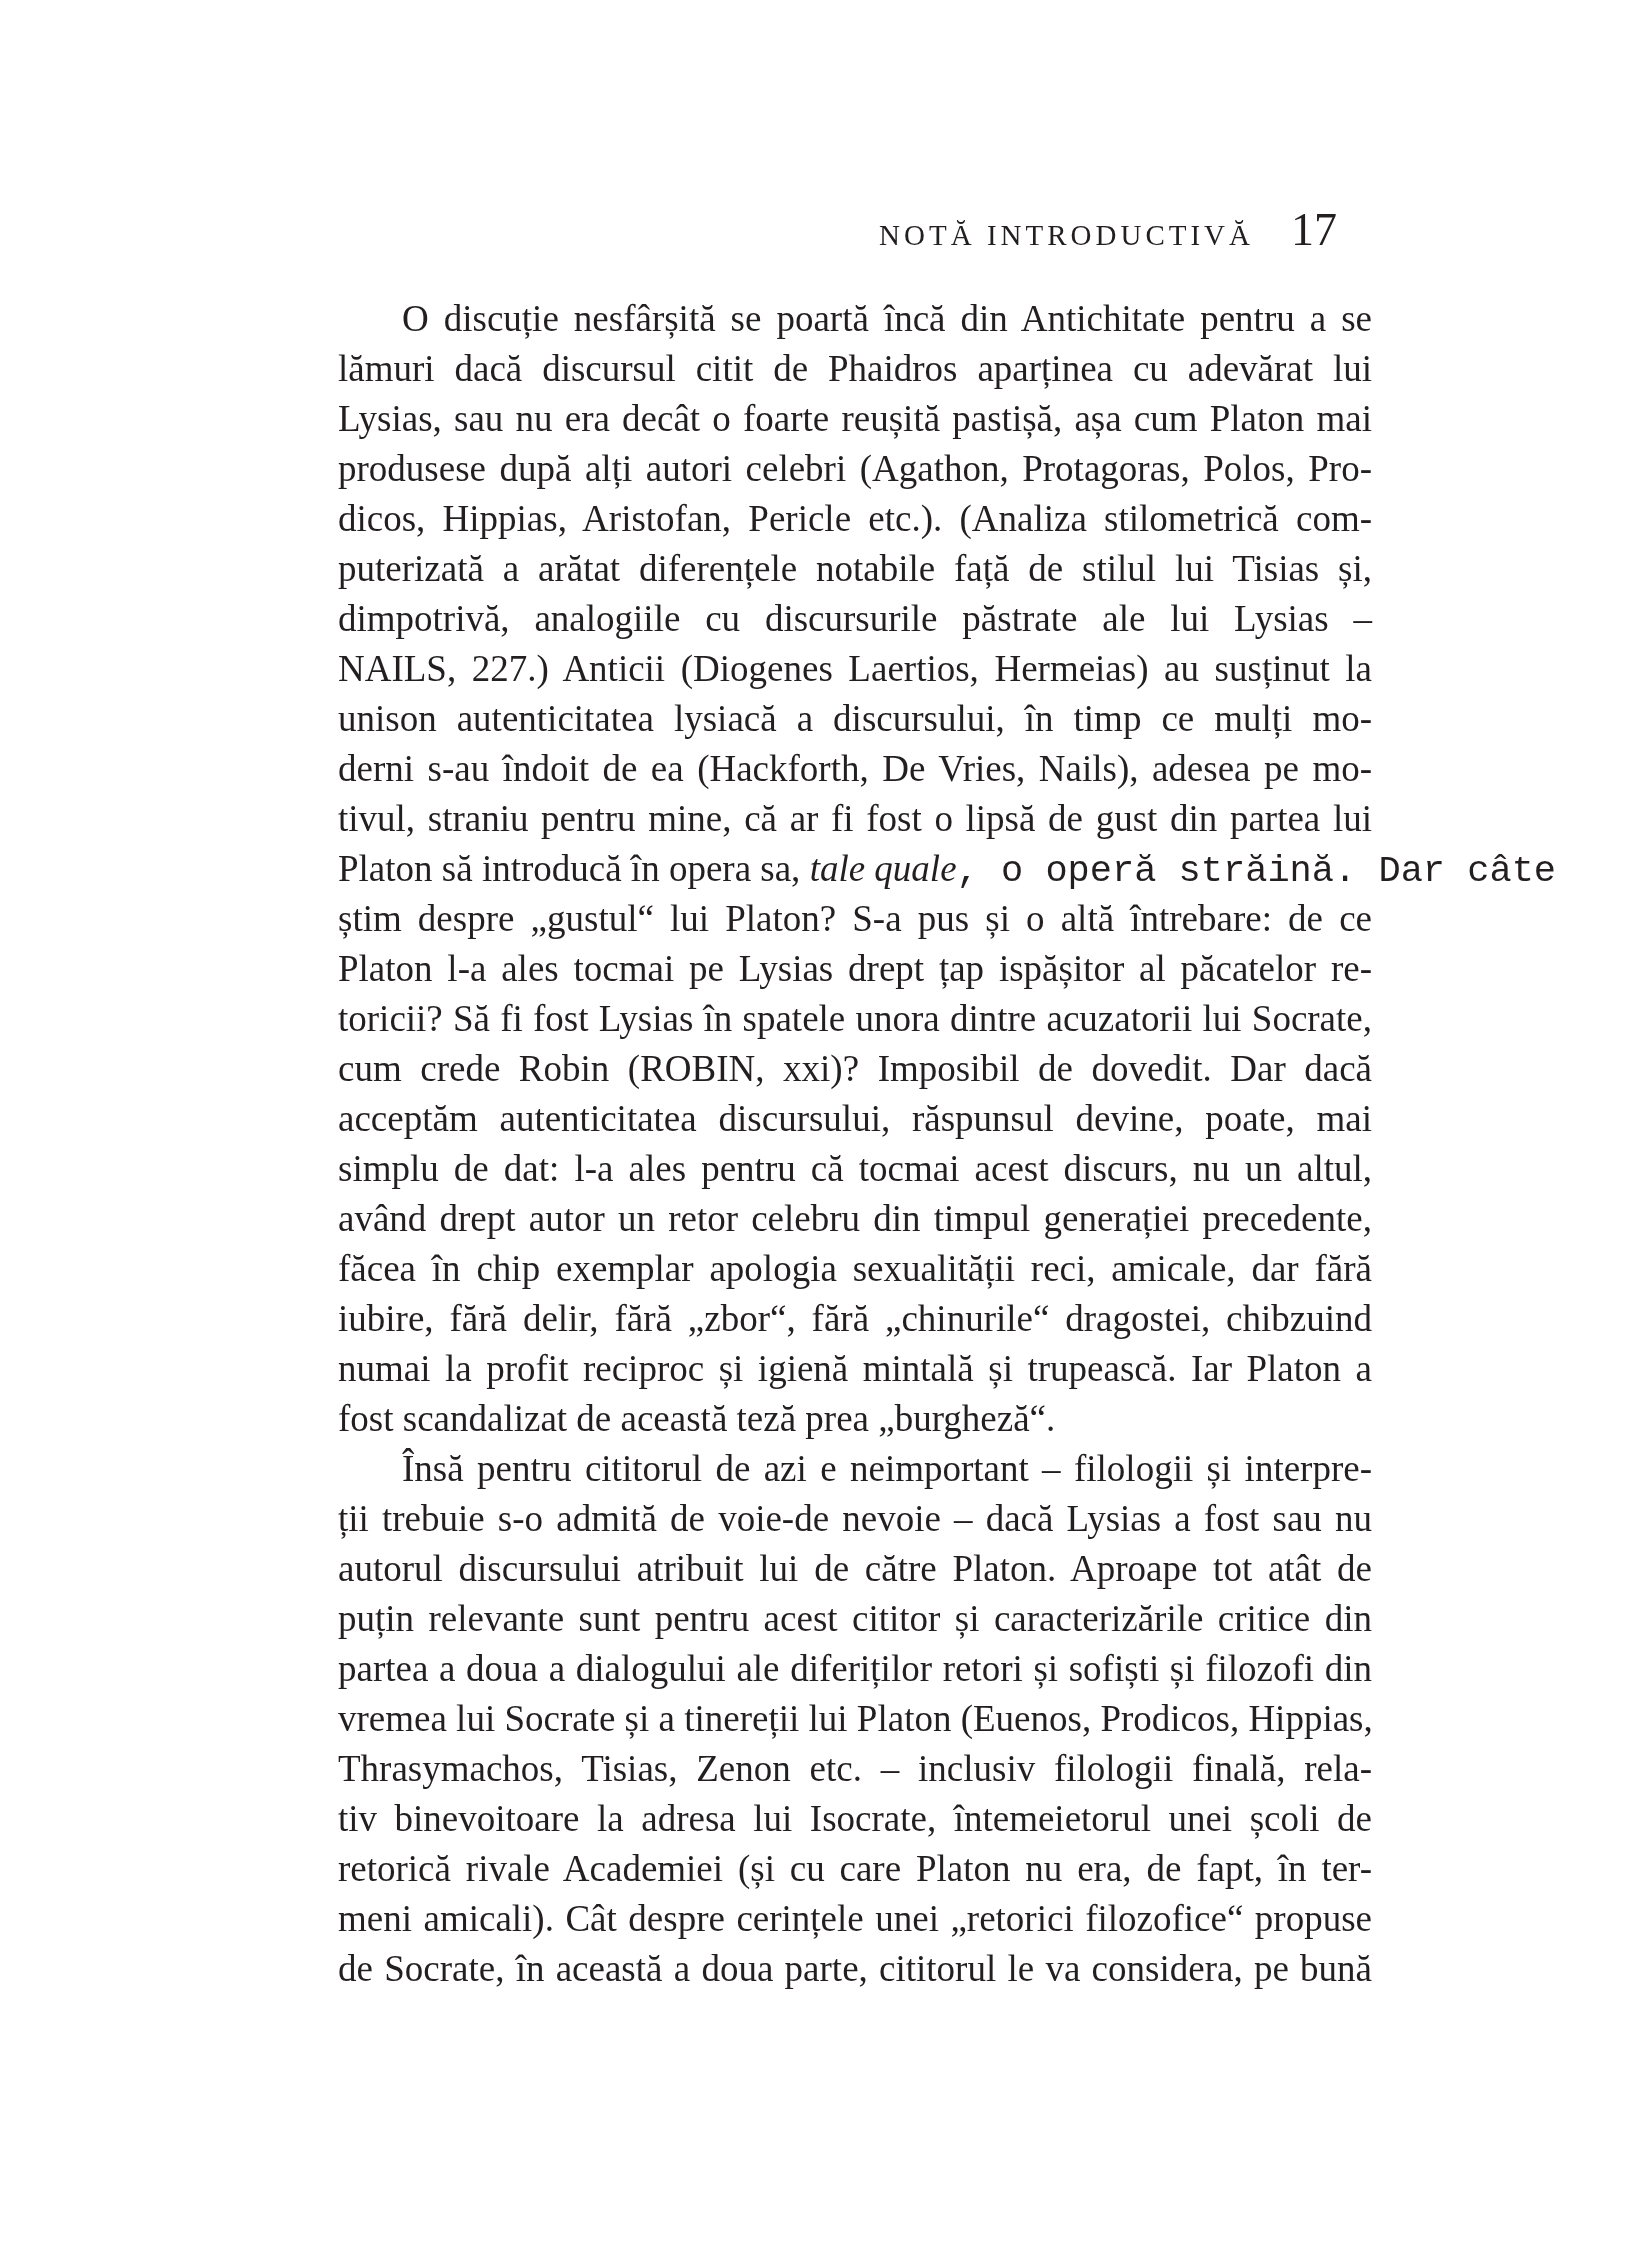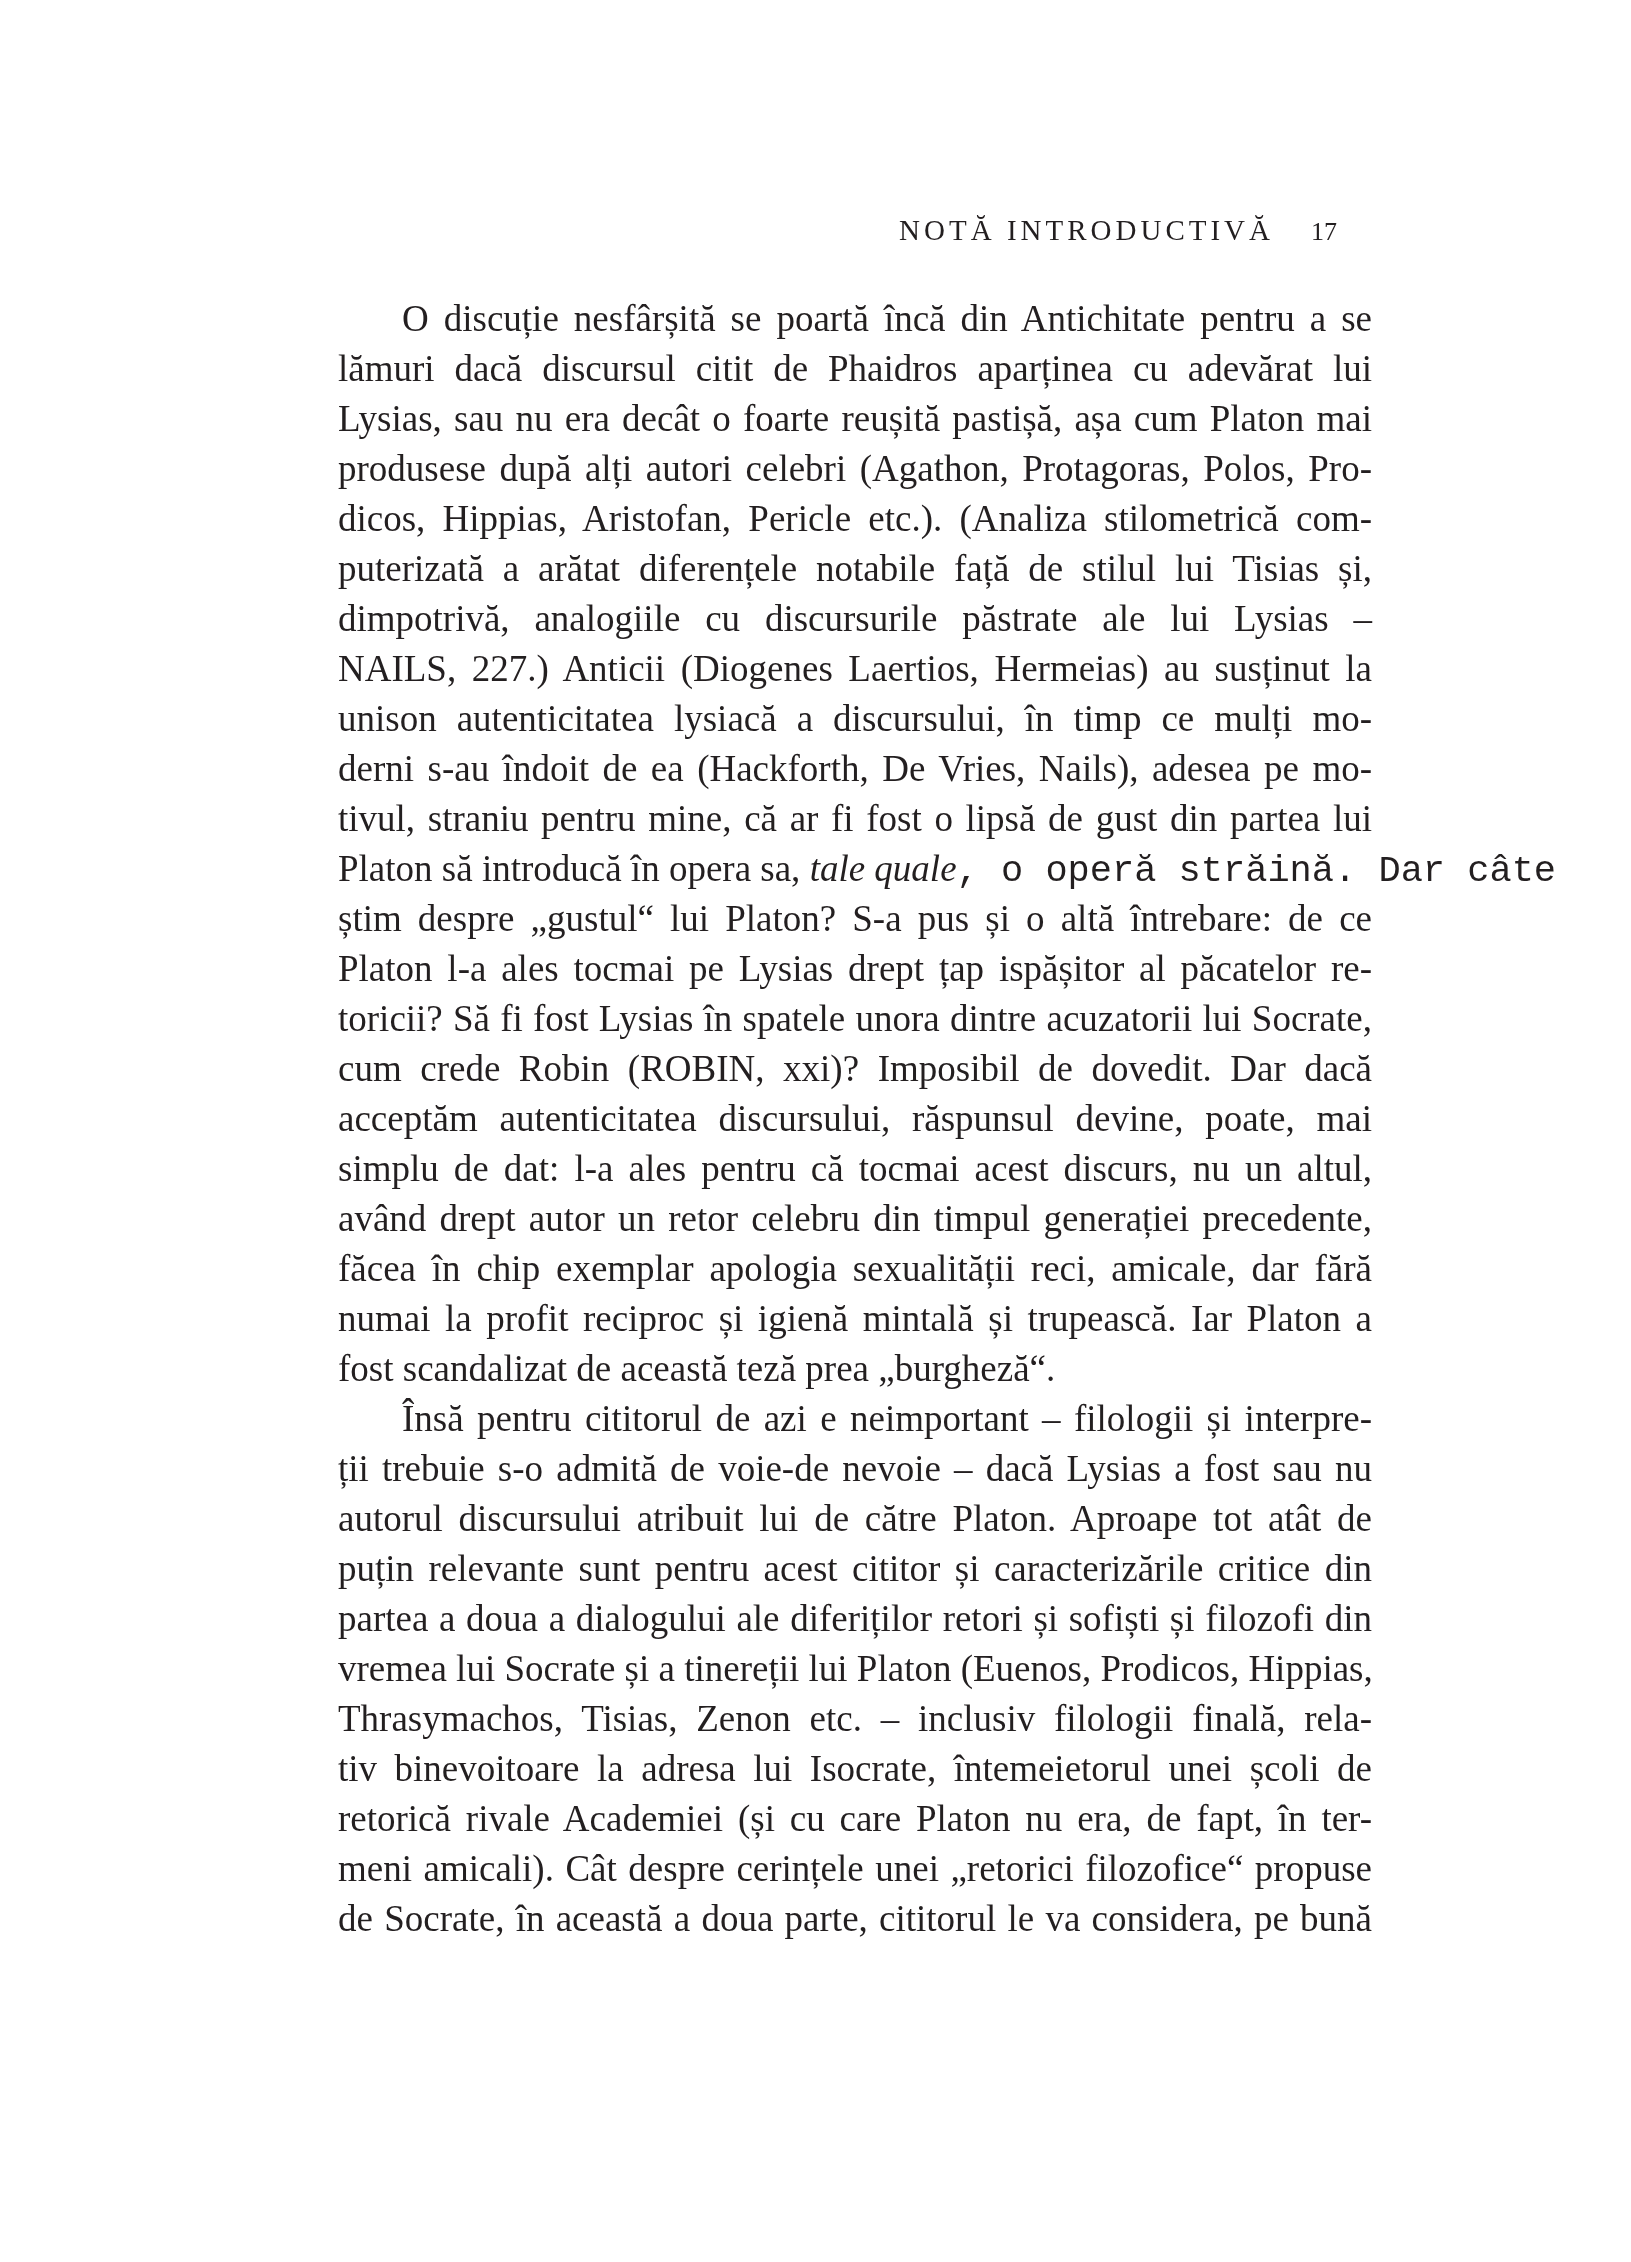--- a/index.html
+++ b/index.html
@@ -32,21 +32,21 @@
       letter-spacing: 4px;
       white-space: nowrap;
     }
     .running-head .title {
       display: inline-block;
     }
     .running-head .folio {
       display: inline-block;
       margin-left: 37px;
       letter-spacing: 0;
-      font-size: 26px;
+      font-size: 46px;
     }
     .body-text {
       position: absolute;
       top: 294px;
       left: 303px;
       width: 1034px;
       font-size: 37px;
       line-height: 50px;
       margin-left: 35px;
     }
@@ -90,20 +90,21 @@
         <span class="line">tivul, straniu pentru mine, că ar fi fost o lipsă de gust din partea lui</span>
         <span class="line"><span style="white-space: pre;">Platon să introducă în opera sa, </span><i>tale quale</i><span style="white-space: pre; font-family: Liberation Mono, monospace;">, o operă străină. Dar câte</span></span>
         <span class="line">știm despre „gustul“ lui Platon? S-a pus și o altă întrebare: de ce</span>
         <span class="line">Platon l-a ales tocmai pe Lysias drept țap ispășitor al păcatelor re-</span>
         <span class="line">toricii? Să fi fost Lysias în spatele unora dintre acuzatorii lui Socrate,</span>
         <span class="line">cum crede Robin (ROBIN, xxi)? Imposibil de dovedit. Dar dacă</span>
         <span class="line">acceptăm autenticitatea discursului, răspunsul devine, poate, mai</span>
         <span class="line">simplu de dat: l-a ales pentru că tocmai acest discurs, nu un altul,</span>
         <span class="line">având drept autor un retor celebru din timpul generației precedente,</span>
         <span class="line">făcea în chip exemplar apologia sexualității reci, amicale, dar fără</span>
+        <span class="line">iubire, fără delir, fără „zbor“, fără „chinurile“ dragostei, chibzuind</span>
         <span class="line">numai la profit reciproc și igienă mintală și trupească. Iar Platon a</span>
         <span class="line last">fost scandalizat de această teză prea „burgheză“.</span>
       </div>
       <div>
         <span class="line indent">Însă pentru cititorul de azi e neimportant – filologii și interpre-</span>
         <span class="line">ții trebuie s-o admită de voie-de nevoie – dacă Lysias a fost sau nu</span>
         <span class="line">autorul discursului atribuit lui de către Platon. Aproape tot atât de</span>
         <span class="line">puțin relevante sunt pentru acest cititor și caracterizările critice din</span>
         <span class="line">partea a doua a dialogului ale diferiților retori și sofiști și filozofi din</span>
         <span class="line">vremea lui Socrate și a tinereții lui Platon (Euenos, Prodicos, Hippias,</span>

